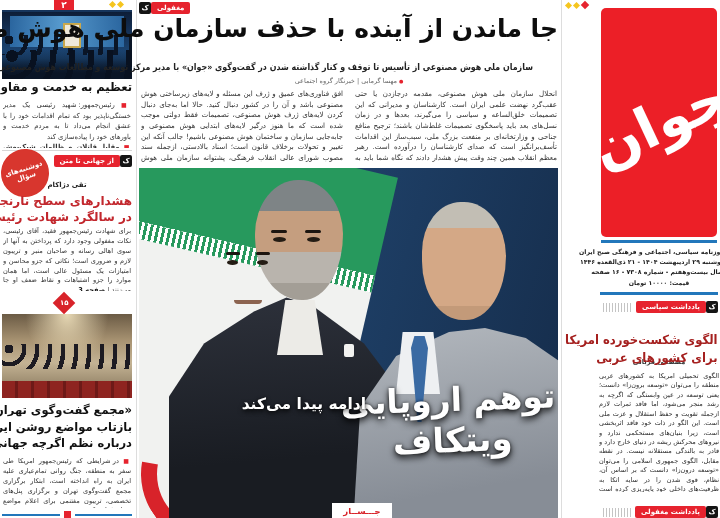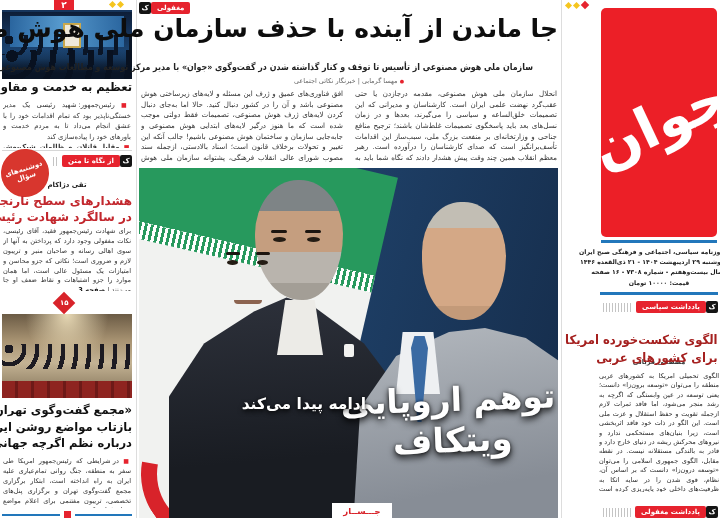--- a/index.html
+++ b/index.html
@@ -179,21 +179,21 @@
   <div class="hair" style="left:2px;top:150px;width:130px;"></div>
 
   <div class="abs stampwrap">
     <div class="stamp">
         <span>دوشنبه‌های سؤال</span>
       </div>
     <div class="marginrow badgerow">
       <div class="jicon">
           <span>ک</span>
         </div>
-      <div class="badge">از نگاه تا متن</div>
+      <div class="badge">از جهانی تا متن</div>
       <div class="hatch"></div>
     </div>
   </div>
 
   <div class="abs lc-author">تقی دژاکام</div>
 
   <div class="abs lc-h2">
     <div>هشدارهای سطح نارنجی</div>
     <div>در سالگرد شهادت رئیسی!</div>
   </div>
@@ -225,21 +225,21 @@
 
   <div class="abs secbadge badgerow">
     <div class="jicon">
         <span>ک</span>
       </div>
     <div class="badge">مغفولی</div>
   </div>
 
   <div class="abs lead-h">جا ماندن از آینده با حذف سازمان ملی هوش مصنوعی</div>
   <div class="abs lead-sub">سازمان ملی هوش مصنوعی از تأسیس تا توقف و کنار گذاشته شدن در گفت‌وگوی «جوان» با مدیر مرکز توسعه و مطالعات هوش مصنوعی</div>
-  <div class="abs lead-by"><span style="color:#e6232e;font-size:5px;">●</span> <span>مهسا گرمابی | خبرنگار نکاتی اجتماعی</span></div>
+  <div class="abs lead-by"><span style="color:#e6232e;font-size:5px;">●</span> <span>مهسا گرمابی | خبرنگار گروه اجتماعی</span></div>
 
   <div class="abs lead-body"><span>انحلال سازمان ملی هوش مصنوعی، مقدمه درجازدن یا حتی عقب‌گرد نهضت علمی ایران است. کارشناسان و مدیرانی که این تصمیمات خلق‌الساعه و سیاسی را می‌گیرند، بعدها و در زمان نسل‌های بعد باید پاسخگوی تصمیمات غلط‌شان باشند؛ ترجیح منافع جناحی و وزارتخانه‌ای بر منفعت بزرگ ملی، سبب‌ساز این اقدامات تأسف‌برانگیز است که صدای کارشناسان را درآورده است. رهبر معظم انقلاب همین چند وقت پیش هشدار دادند که نگاه شما باید به افق فناوری‌های عمیق و</span> <span>ژرف این مسئله و لایه‌های زیرساختی هوش مصنوعی باشد و آن را در کشور دنبال کنید. حالا اما به‌جای دنبال کردن لایه‌های ژرف هوش مصنوعی، تصمیمات فقط دولتی موجب شده است که ما هنوز درگیر لایه‌های ابتدایی هوش مصنوعی و جابه‌جایی سازمان و ساختمان هوش مصنوعی باشیم! جالب آنکه این تغییر و تحولات برخلاف قانون است؛ اسناد بالادستی، ازجمله سند مصوب شورای عالی انقلاب فرهنگی، پشتوانه سازمان ملی هوش مصنوعی است که حالا به بهانه بودجه و به‌دلیل کارشکنی‌ها عملاً منحل شده است | </span></div>
 
   <div class="abs cover">
     <div class="flag">
       <div class="flagband"></div>
     </div>
     <div class="cres1"></div>
     <div class="cres2"></div>
 

